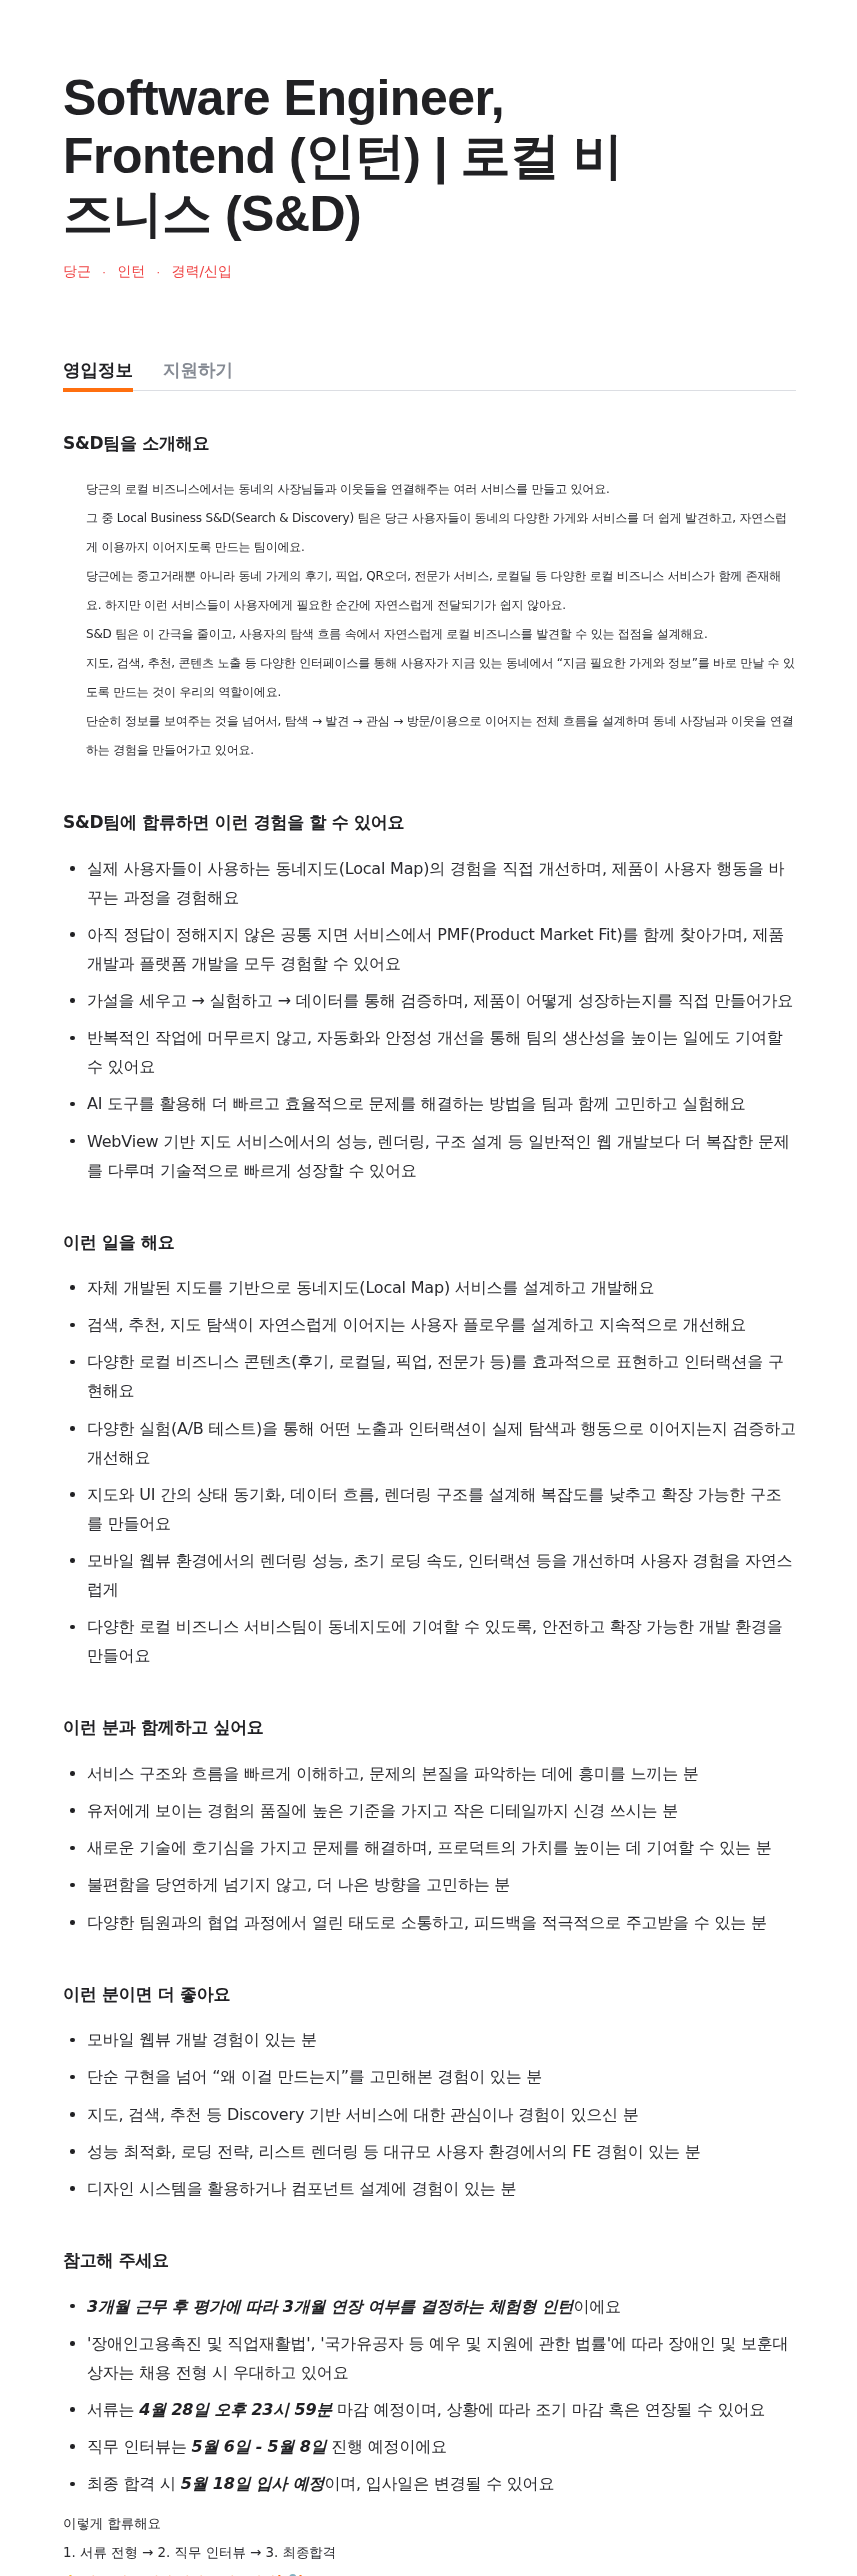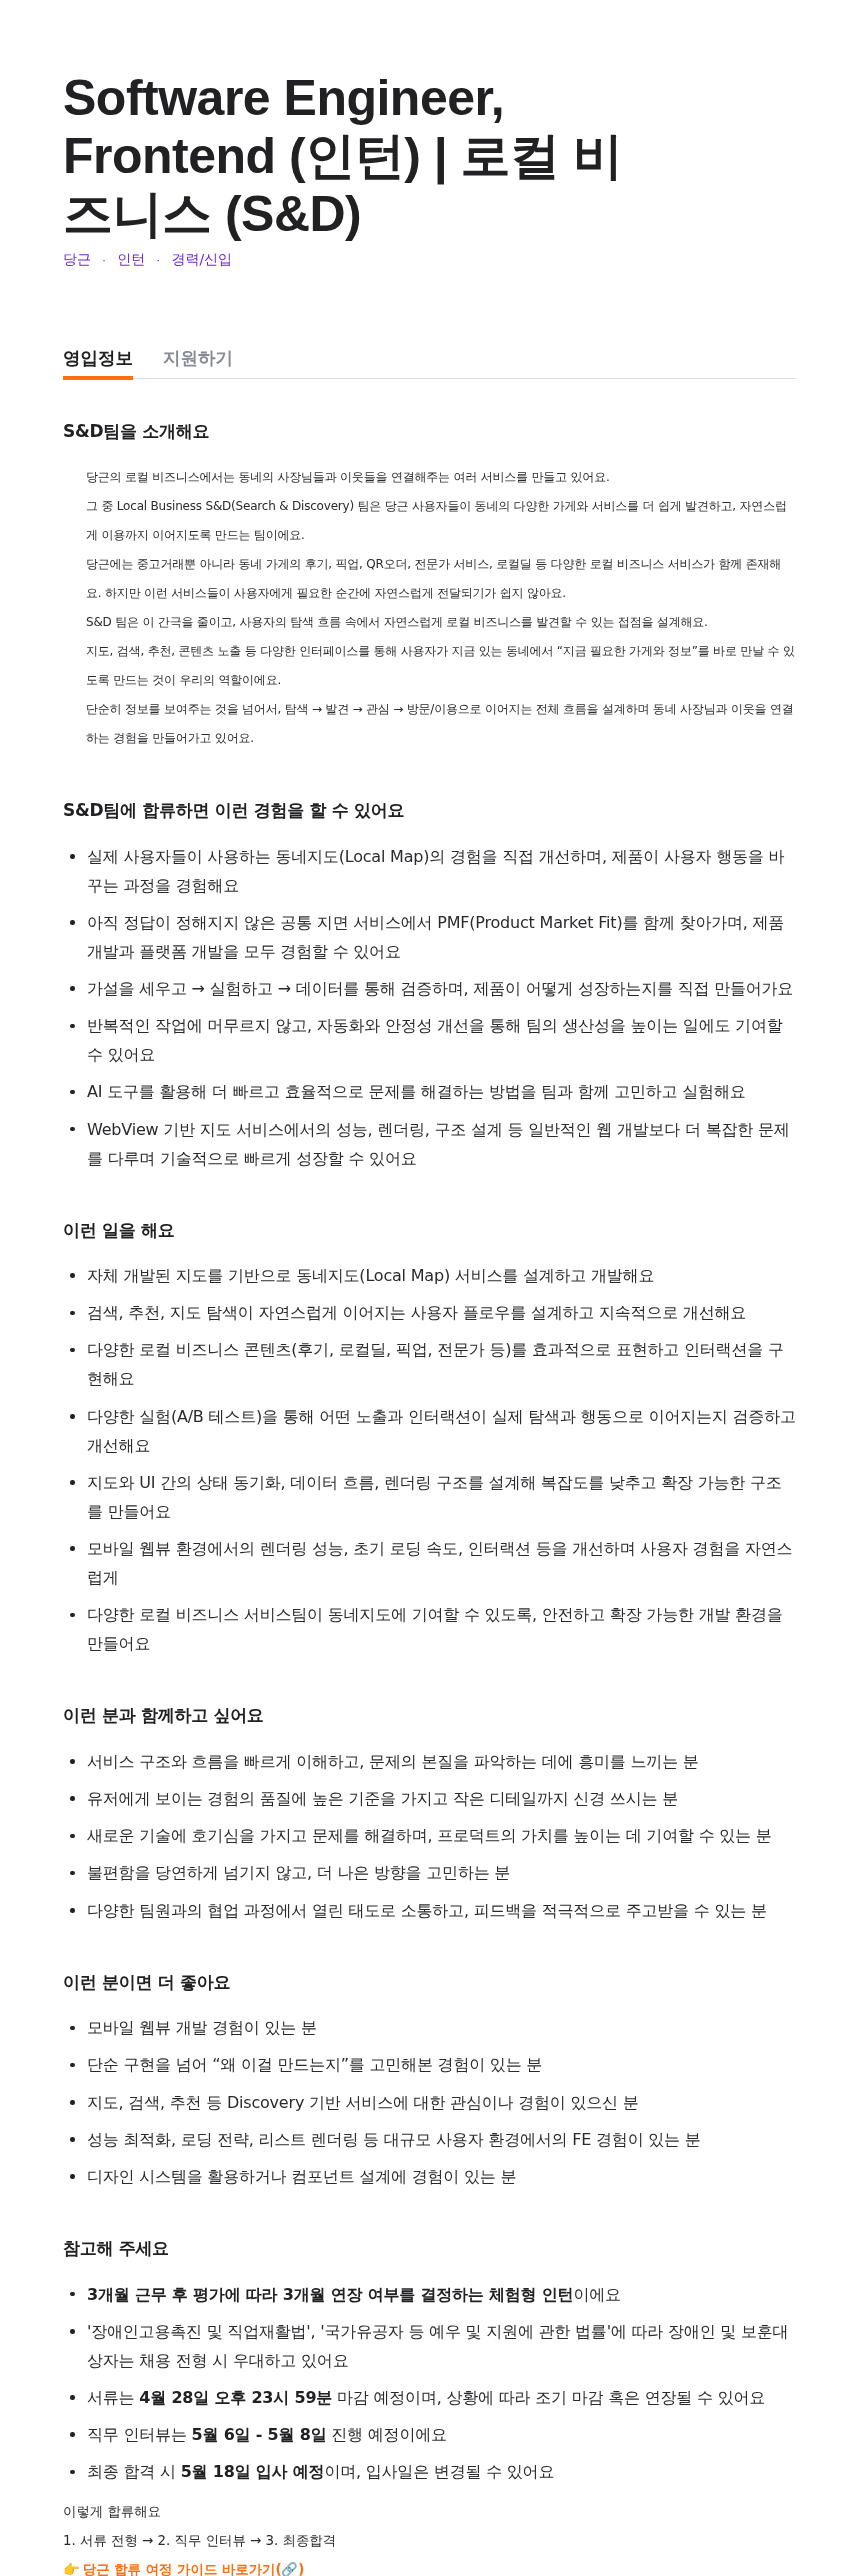--- a/index.html
+++ b/index.html
@@ -21,23 +21,23 @@
       font-size: 50px;
       line-height: 58px;
       letter-spacing: -0.5px;
       color: #212124;
       width: 567px;
       margin-top: 7.2px;
     }
     .meta {
       display: flex;
       align-items: center;
-      margin-top: 8px;
+      margin-top: 20px;
       font-size: 14px;
-      color: #6d28d9;
+      color: #ef4444;
       text-align: center;
     }
     .meta .dot { margin: 0 11.3px; font-size: 11.3px; }
     .tabs {
       margin-top: 77px;
       display: flex;
       border-bottom: 1px solid #dcdee3;
       width: 733px;
       position: relative;
     }
@@ -86,21 +86,21 @@
     }
     ul.bullets li::before {
       content: "";
       position: absolute;
       left: 7.2px;
       top: 12.4px;
       width: 4.6px; height: 4.6px;
       border-radius: 50%;
       background: #212124;
     }
-    b, .bold { font-weight: 700; color: #212124; }
+    b, .bold { font-weight: 700; color: #212124; font-style: italic; }
     .process { margin-top: 11px; }
     .process .line {
       font-size: 13.4px;
       line-height: 29px;
       color: #2a2a2e;
     }
     .guide-link {
       display: inline-flex;
       align-items: center;
       font-size: 13.4px;

